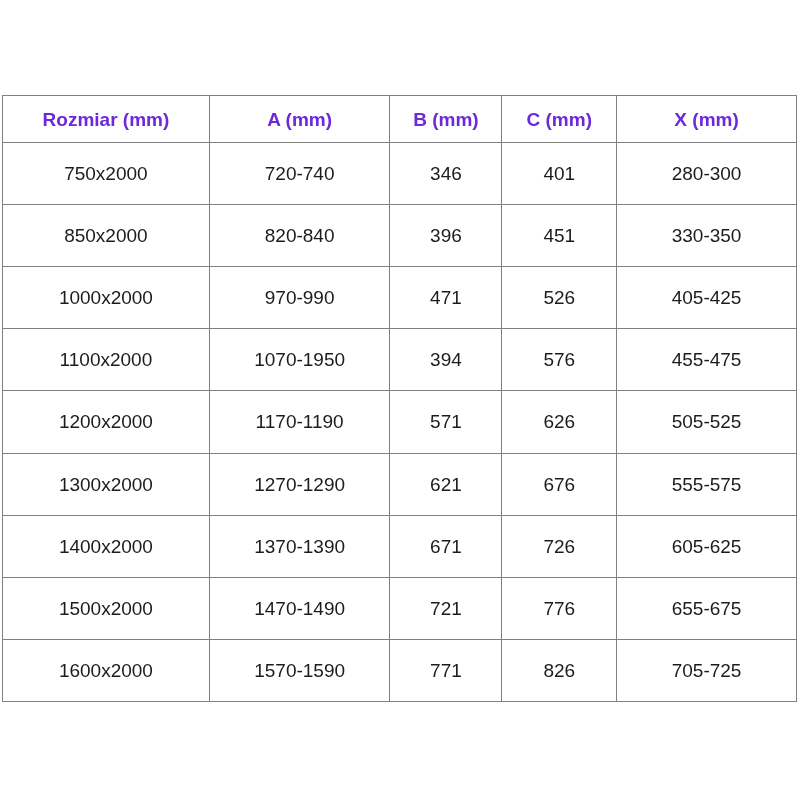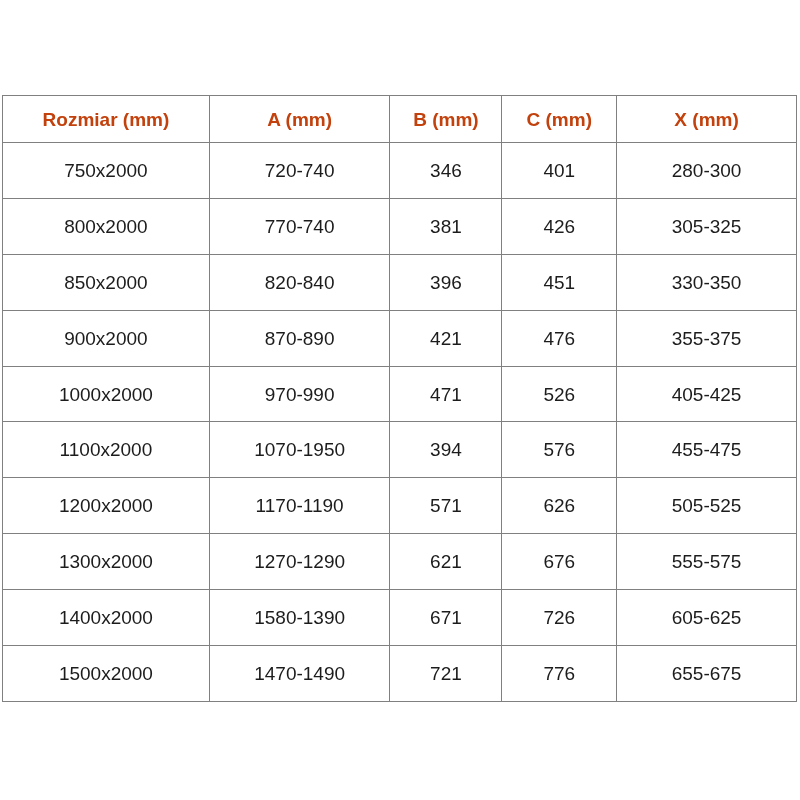--- a/index.html
+++ b/index.html
@@ -31,21 +31,21 @@
       padding: 0;
       font-size: 19px;
       line-height: 1;
       color: #1c1c1c;
       white-space: nowrap;
       overflow: hidden;
       height: 46px;
     }
     table.size-table th {
       font-weight: bold;
-      color: #c2410c;
+      color: #6d28d9;
     }
     col.c-rozmiar { width: 26.05%; }
     col.c-a       { width: 22.75%; }
     col.c-b       { width: 14.10%; }
     col.c-c       { width: 14.45%; }
     col.c-x       { width: 22.65%; }
   </style>
 </head>
 <body>
 
@@ -69,39 +69,25 @@
       </thead>
     <tbody>
         <tr>
           <td>750x2000</td>
           <td>720-740</td>
           <td>346</td>
           <td>401</td>
           <td>280-300</td>
         </tr>
         <tr>
-          <td>800x2000</td>
-          <td>770-740</td>
-          <td>381</td>
-          <td>426</td>
-          <td>305-325</td>
-        </tr>
-        <tr>
           <td>850x2000</td>
           <td>820-840</td>
           <td>396</td>
           <td>451</td>
           <td>330-350</td>
-        </tr>
-        <tr>
-          <td>900x2000</td>
-          <td>870-890</td>
-          <td>421</td>
-          <td>476</td>
-          <td>355-375</td>
         </tr>
         <tr>
           <td>1000x2000</td>
           <td>970-990</td>
           <td>471</td>
           <td>526</td>
           <td>405-425</td>
         </tr>
         <tr>
           <td>1100x2000</td>
@@ -119,27 +105,34 @@
         </tr>
         <tr>
           <td>1300x2000</td>
           <td>1270-1290</td>
           <td>621</td>
           <td>676</td>
           <td>555-575</td>
         </tr>
         <tr>
           <td>1400x2000</td>
-          <td>1580-1390</td>
+          <td>1370-1390</td>
           <td>671</td>
           <td>726</td>
           <td>605-625</td>
         </tr>
         <tr>
           <td>1500x2000</td>
           <td>1470-1490</td>
           <td>721</td>
           <td>776</td>
           <td>655-675</td>
         </tr>
+        <tr>
+          <td>1600x2000</td>
+          <td>1570-1590</td>
+          <td>771</td>
+          <td>826</td>
+          <td>705-725</td>
+        </tr>
       </tbody>
   </table>
 </div>
 
 </body></html>

